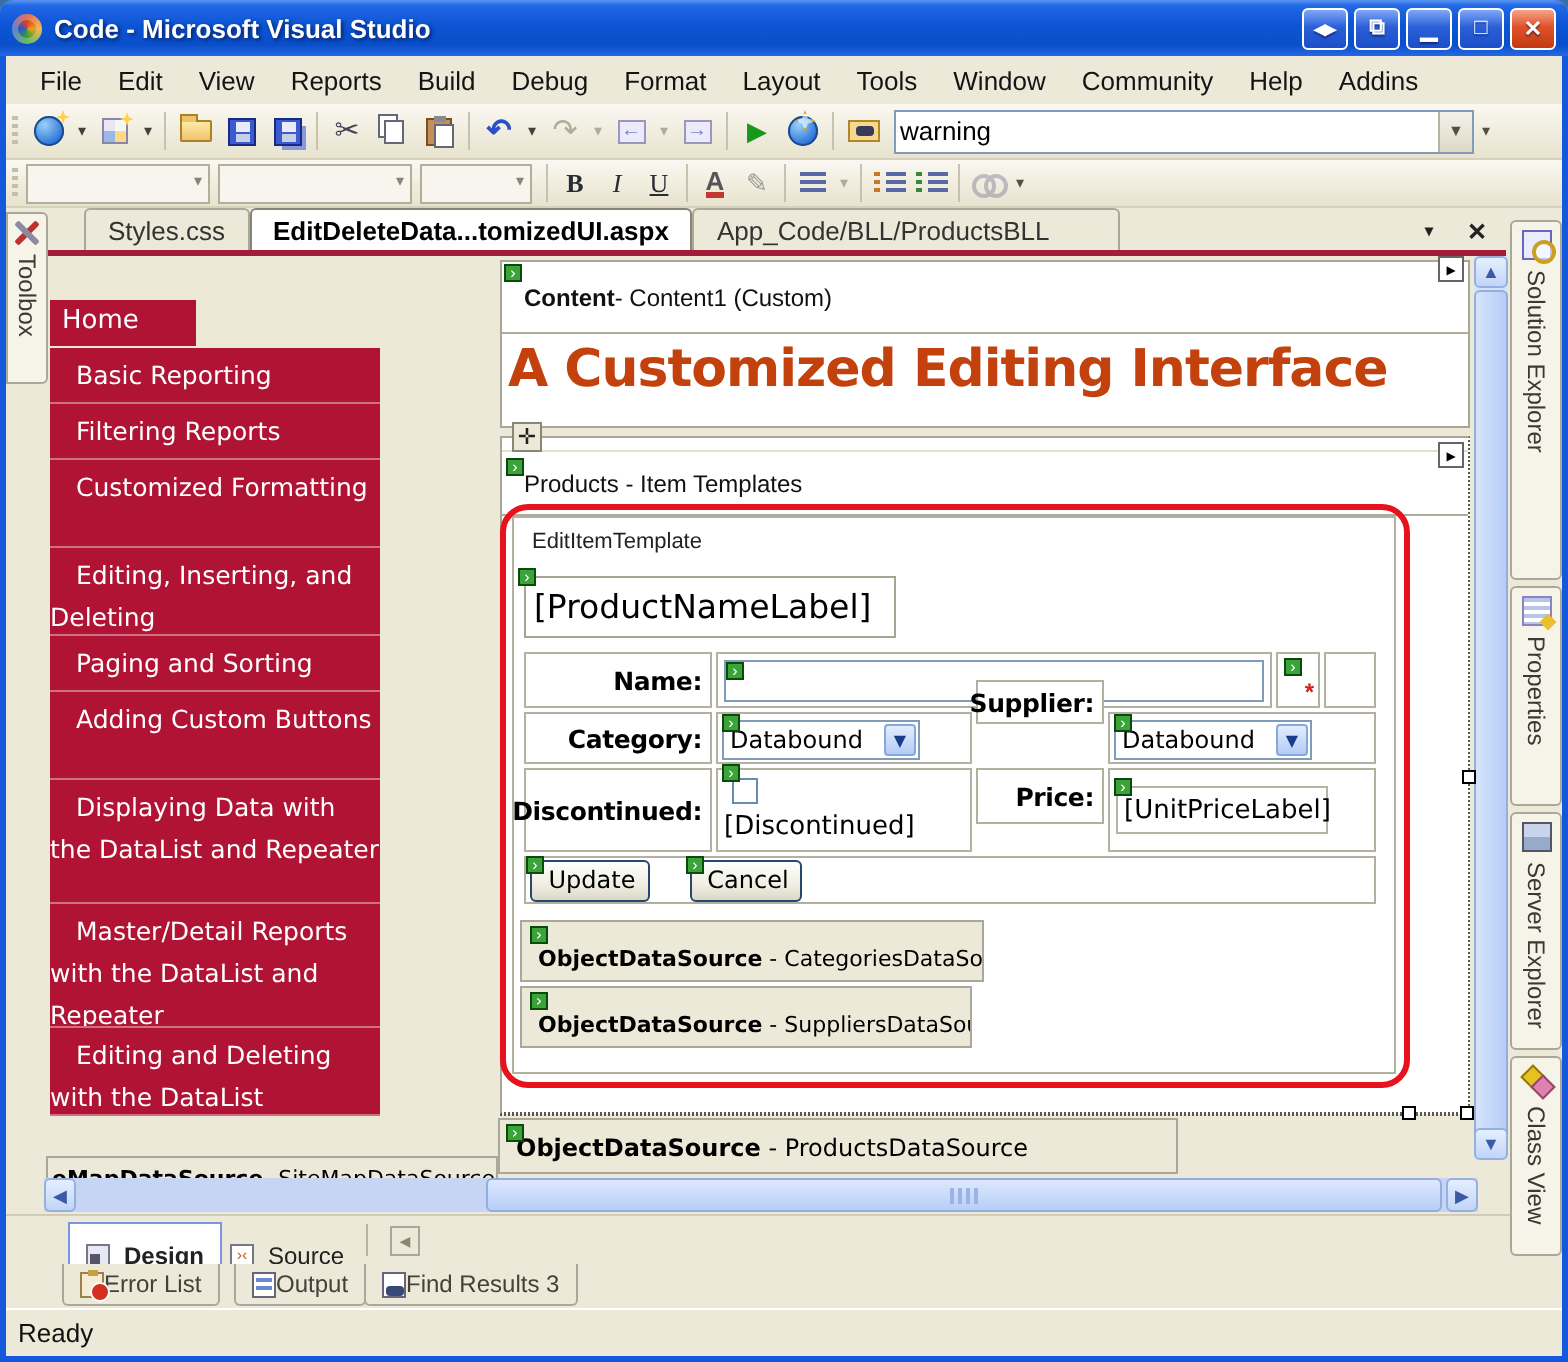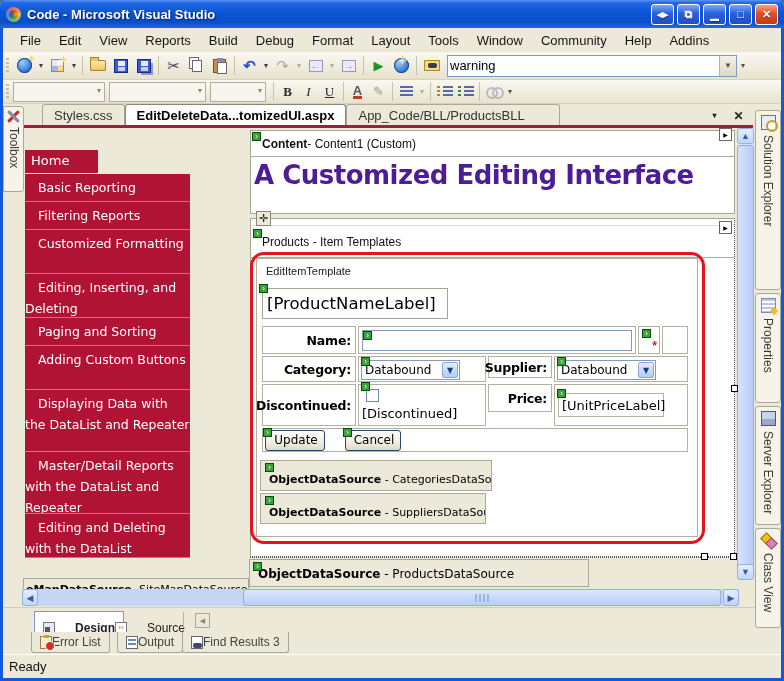--- a/index.html
+++ b/index.html
@@ -87,23 +87,23 @@
   .nav-item{font-size:12.5px;line-height:21px;padding-top:3px;text-indent:13px;border-bottom:1px solid rgba(255,255,255,.4);overflow:hidden}
   .nh1{height:28px}.nh2{height:44px}.nh3{height:62px}
   #sitemap{position:absolute;left:23px;top:578px;width:226px;height:23px;background:#ece9d8;border:1px solid #aca899;font-size:11px;font-family:"DejaVu Sans",sans-serif;display:flex;align-items:center;overflow:hidden;white-space:nowrap;padding-left:2px}
   
   .glyph{position:absolute;width:9px;height:9px;background:#3aa33a;border:1px solid #0a4a0a;color:#fff;font-size:8px;line-height:7px;text-align:center;z-index:4}
   .glyph::before{content:"›"}
   .stag{position:absolute;width:13px;height:13px;background:#fff;border:1px solid #666;display:flex;align-items:center;justify-content:center;font-size:6px;color:#000;z-index:6}
   .stag::before{content:"▶"}
   .handle{position:absolute;width:7px;height:7px;background:#fff;border:1px solid #000;z-index:7}
   #content-box{position:absolute;left:250px;top:130px;width:485px;height:84px;background:#fff;border:1px solid #a8a694}
-  .hdr-row{height:26px;border-bottom:1px solid #b0ac9c;display:flex;align-items:center;padding-left:11px;font-size:12px;color:#111}
+  .hdr-row{height:36px;border-bottom:1px solid #b0ac9c;display:flex;align-items:center;padding-left:11px;font-size:12px;color:#111}
   .b{font-weight:bold}
-  #heading{padding:3px 2px 0 3px;font-size:26px;font-weight:bold;letter-spacing:-.5px;color:#4c1d95;font-family:"DejaVu Sans",sans-serif;white-space:nowrap}
+  #heading{padding:3px 2px 0 3px;font-size:26px;font-weight:bold;letter-spacing:-.5px;color:#c2410c;font-family:"DejaVu Sans",sans-serif;white-space:nowrap}
   #move-handle{position:absolute;left:256px;top:211px;width:15px;height:15px;border:1px solid #8a8676;background:#ece9d8;display:flex;align-items:center;justify-content:center;font-size:11px;color:#222;z-index:6}
   #products-box{position:absolute;left:250px;top:218px;width:485px;height:339px;background:#fff;border:1px solid #a8a694;border-right:1px dotted #555;border-bottom:1px dotted #555}
   #products-box .hdr-row{height:33px}
   #red-outline{position:absolute;left:250px;top:252px;width:455px;height:292px;border:3px solid #e8121c;border-radius:14px;z-index:5;pointer-events:none}
   #template-box{position:absolute;left:256px;top:258px;width:442px;height:279px;border:1px solid #b4b0a0;background:#fff}
   #template-label{padding:6px 0 0 9px;font-size:11px;color:#222}
   #pname-box{position:absolute;left:262px;top:288px;width:186px;height:31px;border:1px solid #a8a494;display:flex;align-items:center;padding-left:4px;font-size:16.5px;font-family:"DejaVu Sans",sans-serif;color:#000}
   .cell{position:absolute;border:1px solid #b4b0a0;background:#fff}
   .flabel{font-family:"DejaVu Sans",sans-serif;font-weight:bold;font-size:12.5px;letter-spacing:-.2px;display:flex;align-items:center;justify-content:flex-end;padding-right:4px;color:#000}
   .tbox{position:absolute;background:#fff;border:1px solid #7f9db9}
@@ -117,21 +117,21 @@
   .dotline{position:absolute;border-top:1px dotted #555;z-index:6}
   
   .sb-btn{position:absolute;background:linear-gradient(180deg,#e4eefe,#c2d5f8);border:1px solid #94b0e0;border-radius:3px;color:#3a5aa8;display:flex;align-items:center;justify-content:center;font-size:9px}
   #vscroll{position:absolute;left:737px;top:128px;width:17px;height:452px;background:#d8e3fa}
   #vthumb{position:absolute;left:0;top:17px;width:17px;height:428px;background:linear-gradient(90deg,#d6e3fc,#b6cdf8);border:1px solid #92aede;border-radius:3px}
   #hscroll{position:absolute;left:22px;top:589px;width:717px;height:17px;background:#c6d5f4}
   #hthumb{position:absolute;left:221px;top:0;width:478px;height:17px;background:linear-gradient(180deg,#dce8fd,#b8cef8);border:1px solid #92aede;border-radius:3px}
   #hthumb::after{content:"";position:absolute;left:50%;top:4px;width:14px;height:8px;margin-left:-7px;background:repeating-linear-gradient(90deg,#9ab4e4 0 2px,transparent 2px 4px)}
   
   #viewbar{position:absolute;left:3px;top:607px;width:778px;height:25px;background:#ece9d8;border-top:1px solid #d0ccb8}
-  .vtab{position:absolute;top:3px;height:33px;display:flex;align-items:center;gap:20px;font-size:12px;color:#222;padding:0 8px}
+  .vtab{position:absolute;top:3px;height:33px;display:flex;align-items:center;gap:7px;font-size:12px;color:#222;padding:0 8px}
   .vtab.active{background:#fff;border:1px solid #7a96df;font-weight:bold}
   .i-design{width:12px;height:12px;background:#e8e8f4;border:1px solid #778;position:relative}
   .i-design::after{content:"";position:absolute;left:1px;bottom:1px;width:5px;height:5px;background:#556}
   .i-source{width:12px;height:12px;background:#fff;border:1px solid #778;display:flex;align-items:center;justify-content:center;font-size:8px;color:#c86018}
   .i-source::before{content:"›‹"}
   .mini-btn{position:absolute;width:15px;height:15px;border:1px solid #aca899;background:#ece9d8;display:flex;align-items:center;justify-content:center;font-size:7px;color:#8a8676}
   
   #paneltabs{position:absolute;left:3px;top:632px;width:778px;height:22px;background:#ece9d8}
   .ptab{position:absolute;top:0;height:21px;display:flex;align-items:center;gap:0;padding:0 8px;font-size:12px;color:#44413a;border:1px solid #aca899;border-top:none;border-radius:0 0 3px 3px;background:#ece9d8;white-space:nowrap}
   .i-err{width:12px;height:13px;background:#f4ecd4;border:1px solid #9a8248;position:relative}
@@ -345,21 +345,21 @@
   <div class="cell" style="left:662px;top:326px;width:26px;height:28px"></div>
 
   <div class="cell flabel" style="left:262px;top:356px;width:94px;height:26px">Category:</div>
   <div class="cell" style="left:358px;top:356px;width:128px;height:26px">
     <span class="glyph" style="left:2px;top:0"></span>
     <div class="dbcombo" style="left:2px;top:3px">
       <span>Databound</span>
       <span class="dbtn">▼</span>
     </div>
   </div>
-  <div class="cell flabel" style="left:488px;top:356px;width:64px;height:22px">Supplier:</div>
+  <div class="cell flabel" style="left:488px;top:340px;width:64px;height:22px">Supplier:</div>
   <div class="cell" style="left:554px;top:356px;width:134px;height:26px">
     <span class="glyph" style="left:2px;top:0"></span>
     <div class="dbcombo" style="left:2px;top:3px">
       <span>Databound</span>
       <span class="dbtn">▼</span>
     </div>
   </div>
 
   <div class="cell flabel" style="left:262px;top:384px;width:94px;height:42px">Discontinued:</div>
   <div class="cell" style="left:358px;top:384px;width:128px;height:42px">

